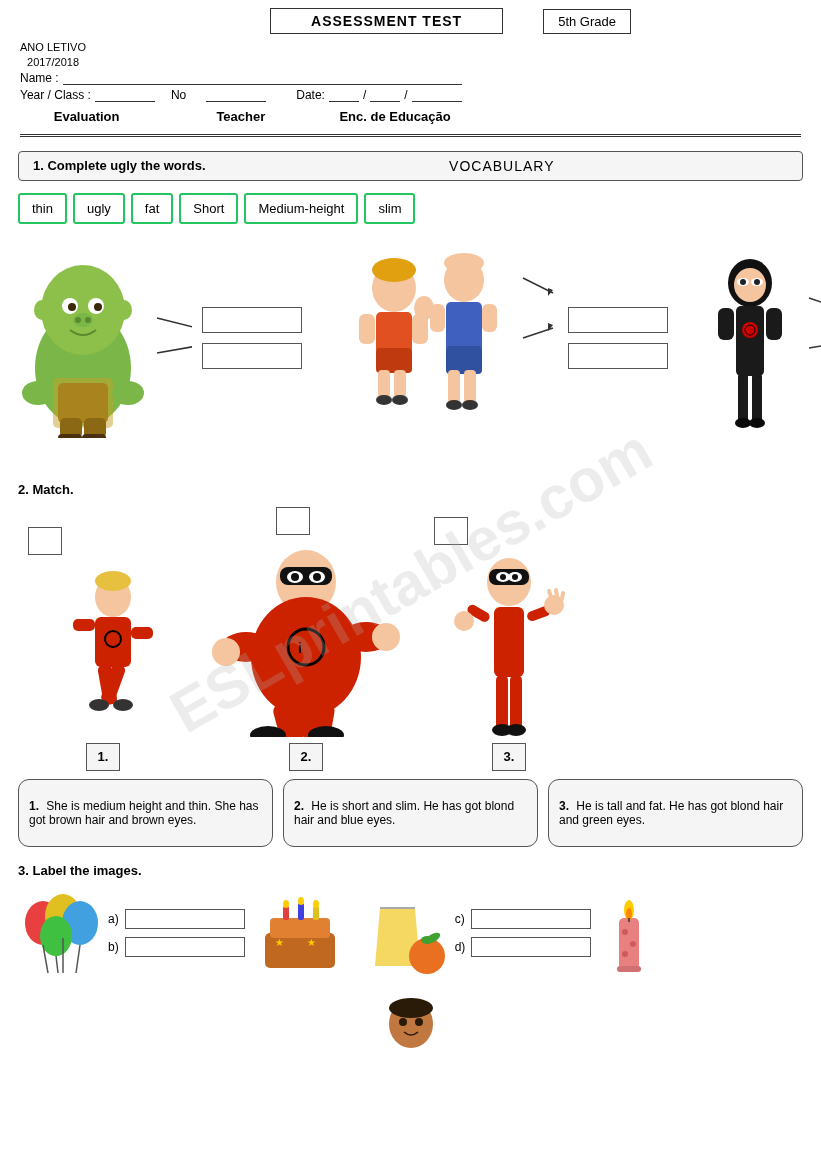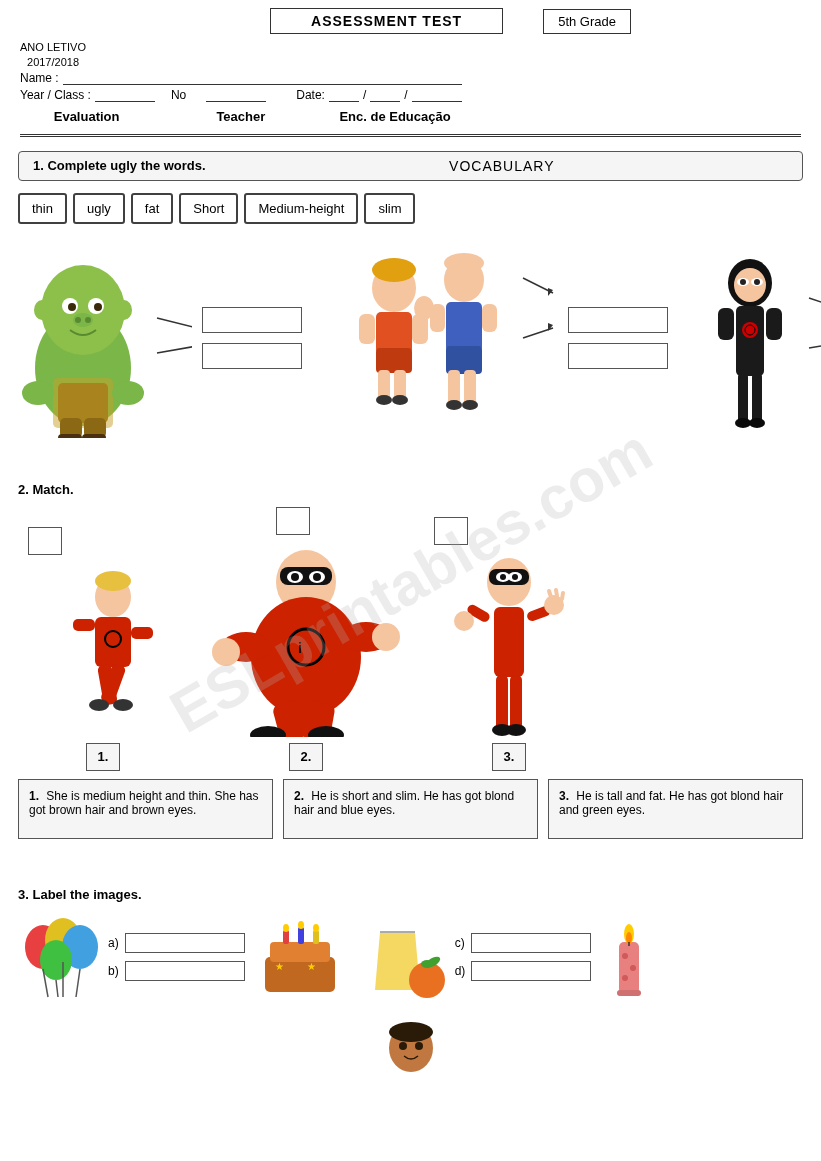--- a/index.html
+++ b/index.html
@@ -137,21 +137,21 @@
     }
 
     
     .vocab-words {
       display: flex;
       gap: 6px;
       margin-bottom: 14px;
       flex-wrap: wrap;
     }
     .word-box {
-      border: 2px solid #404040;
+      border: 2px solid #22c55e;
       border-radius: 3px;
       padding: 6px 12px;
       font-size: 13px;
       background: white;
     }
     
     .arrow-boxes {
       display: flex;
       flex-direction: column;
       gap: 10px;
@@ -197,35 +197,34 @@
       top: 0;
     }
     .match-descriptions {
       display: flex;
       gap: 10px;
       margin-top: 6px;
     }
     .desc-box {
       flex: 1;
       border: 1px solid #555;
-      border-radius: 0;
-      padding: 9px 10px;
+      border-radius: 11px;
+      padding: 19px 10px;
       font-size: 12px;
       background: #f5f5f5;
       min-height: 60px;
     }
     .desc-num {
       font-weight: bold;
       margin-right: 4px;
     }
 
     
     .section3 {
       padding: 6px 18px 10px 18px;
-      margin-top: 32px;
     }
     .label-title {
       font-weight: bold;
       font-size: 13px;
       margin-bottom: 10px;
     }
 
     
     .reading-bar {
       margin: 10px 18px 0 18px;

